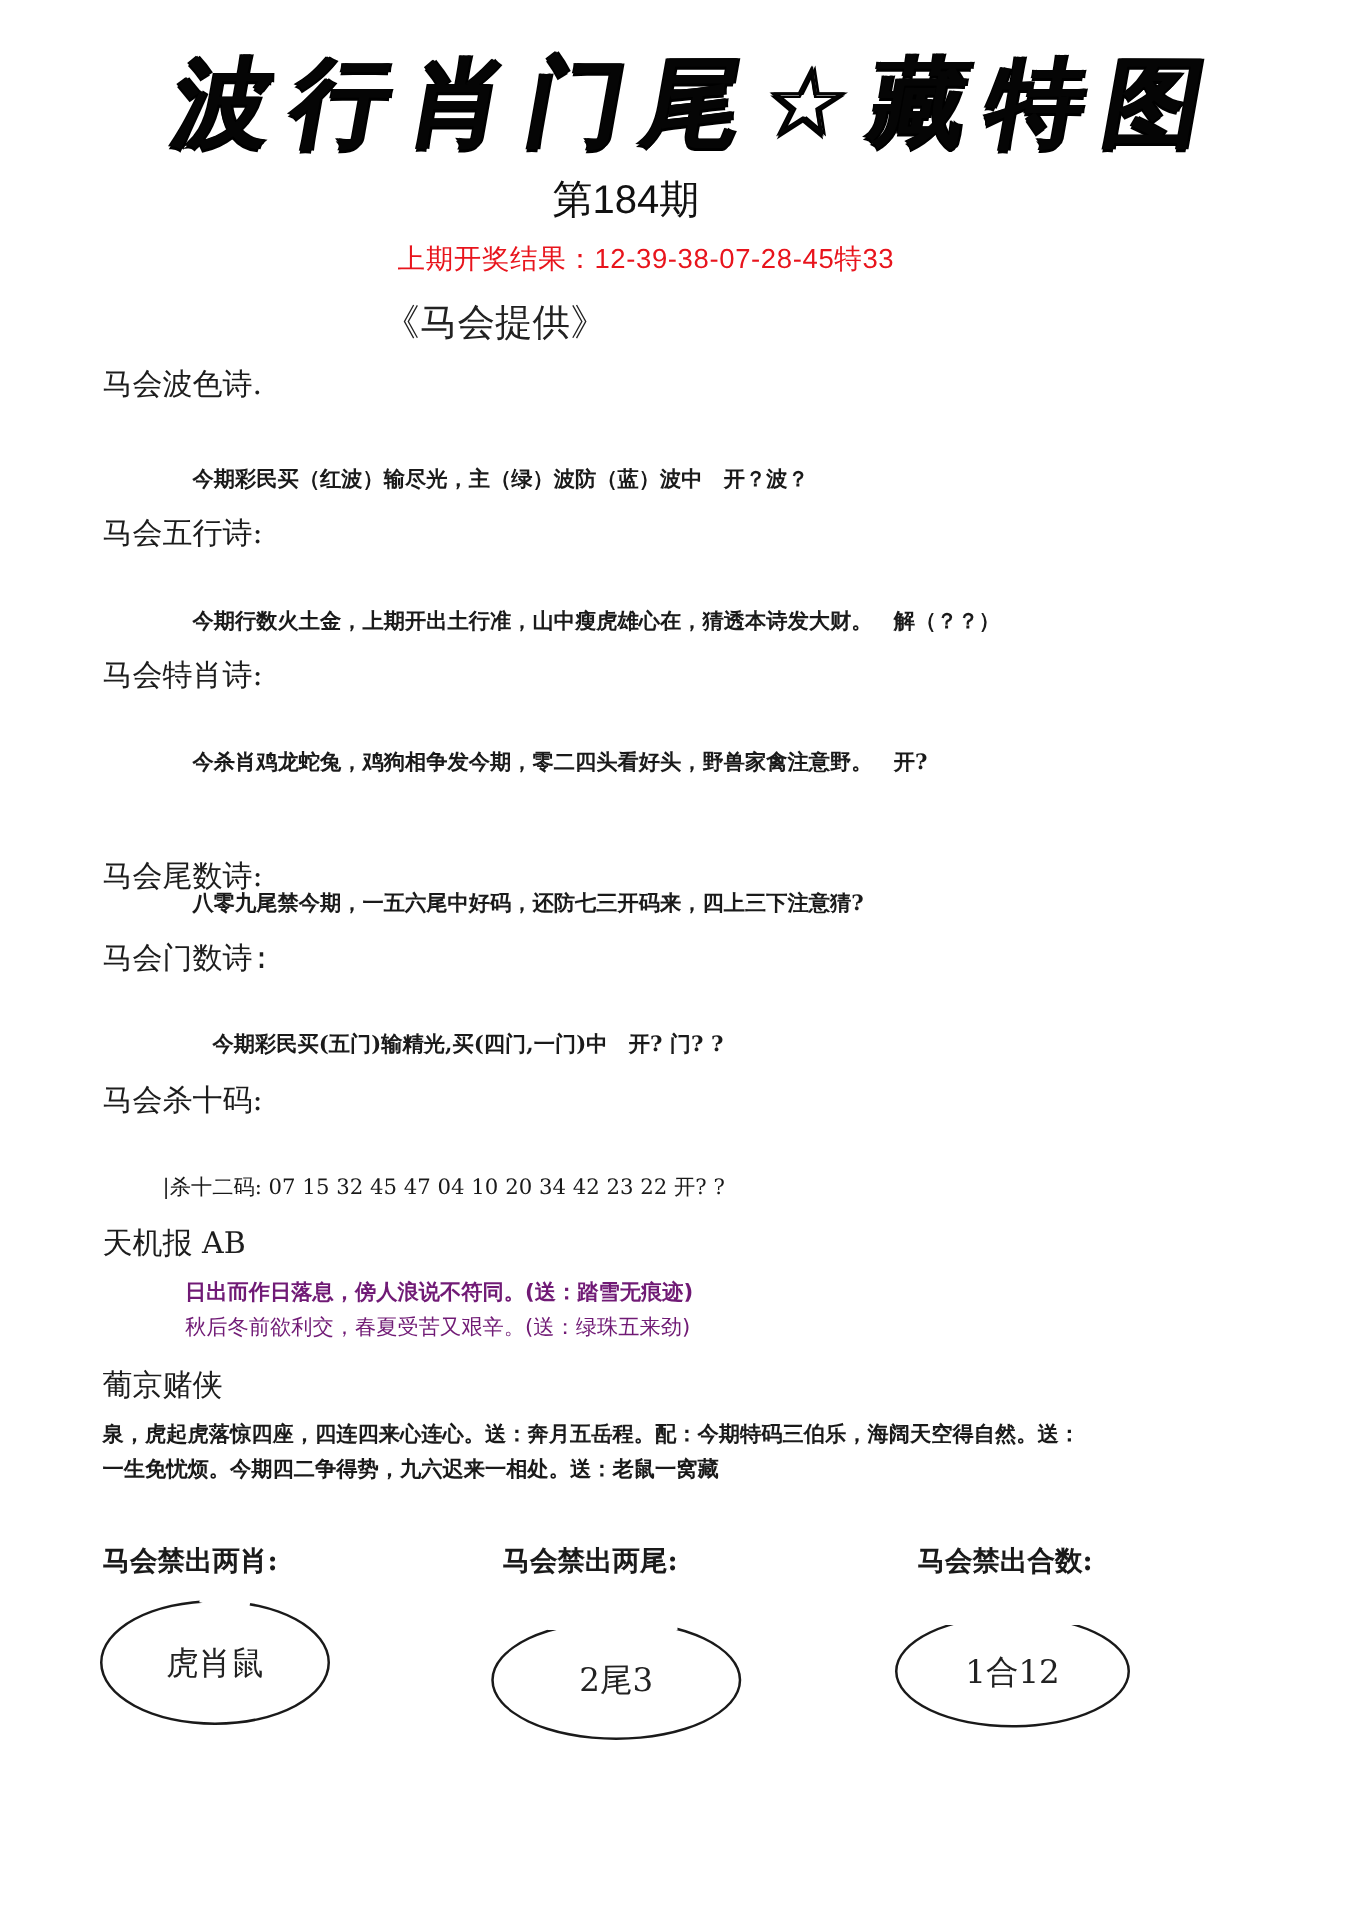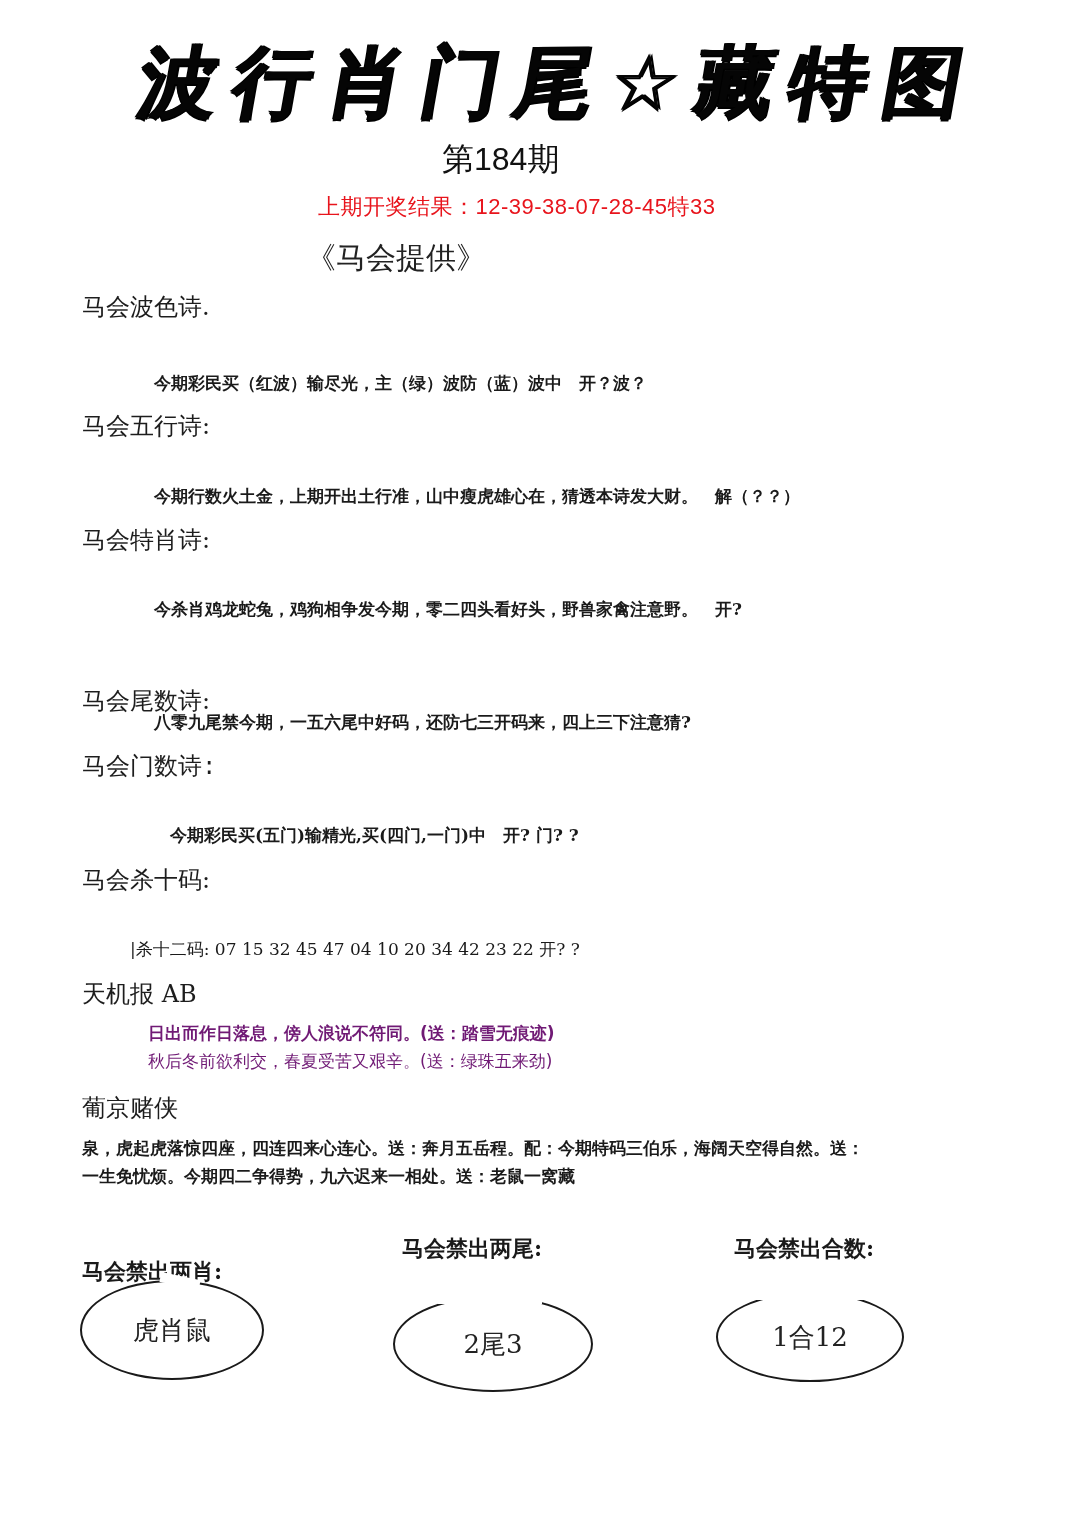--- a/index.html
+++ b/index.html
@@ -148,21 +148,21 @@
 <div class="abs sec-title" style="top:978px;">天机报 AB</div>
 <div class="abs tianji" style="top:1022px;">日出而作日落息，傍人浪说不符同。(送：踏雪无痕迹)</div>
 <div class="abs tianji" style="top:1050px; font-weight:normal;">秋后冬前欲利交，春夏受苦又艰辛。(送：绿珠五来劲)</div>
 
 <div class="abs sec-title" style="top:1092px;">葡京赌侠</div>
 <div class="abs pujing-body">
   <div>泉，虎起虎落惊四座，四连四来心连心。送：奔月五岳程。配：今期特码三伯乐，海阔天空得自然。送：</div>
   <div>一生免忧烦。今期四二争得势，九六迟来一相处。送：老鼠一窝藏</div>
 </div>
 
-<div class="abs ban-title" style="left:82px; top:1234px;margin-top:23px;">马会禁出两肖:</div>
+<div class="abs ban-title" style="left:82px; top:1234px;">马会禁出两肖:</div>
 <div class="abs ban-title" style="left:402px; top:1234px;">马会禁出两尾:</div>
 <div class="abs ban-title" style="left:734px; top:1234px;">马会禁出合数:</div>
 
 <div class="abs ellipse" style="left:80px; top:1280px; width:180px; height:96px;">
   <span>虎肖鼠</span>
 </div>
 <div class="abs gap-cover" style="left:160px; top:1276px; width:40px; height:10px; transform:rotate(12deg);"></div>
 
 <div class="abs ellipse" style="left:393px; top:1296px; width:196px; height:92px;">
   <span>2尾3</span>

